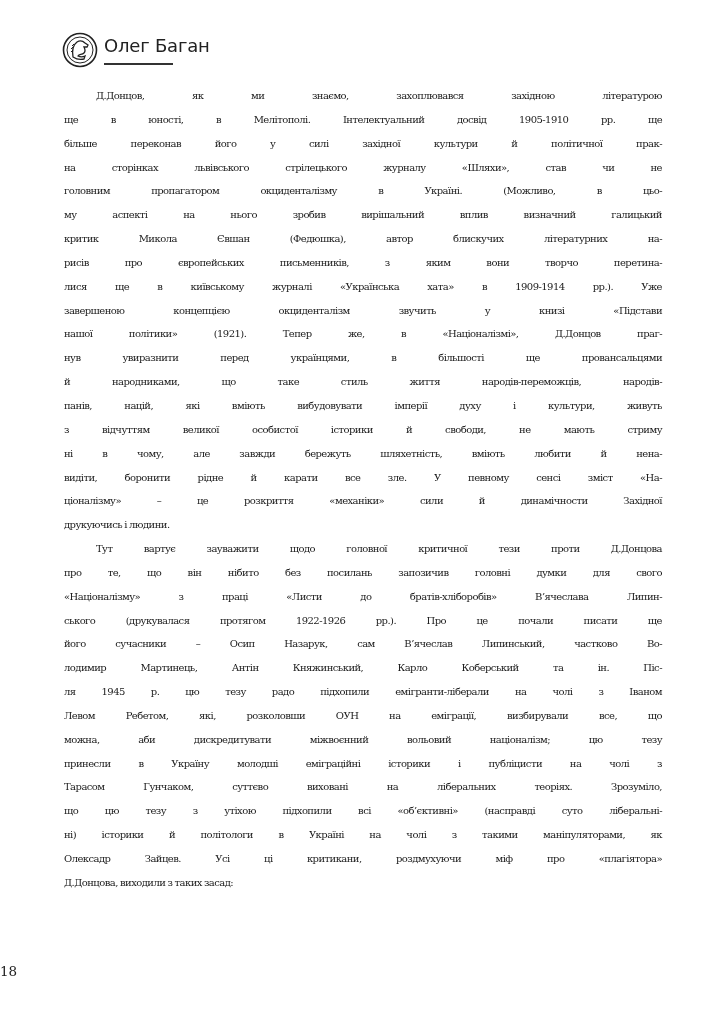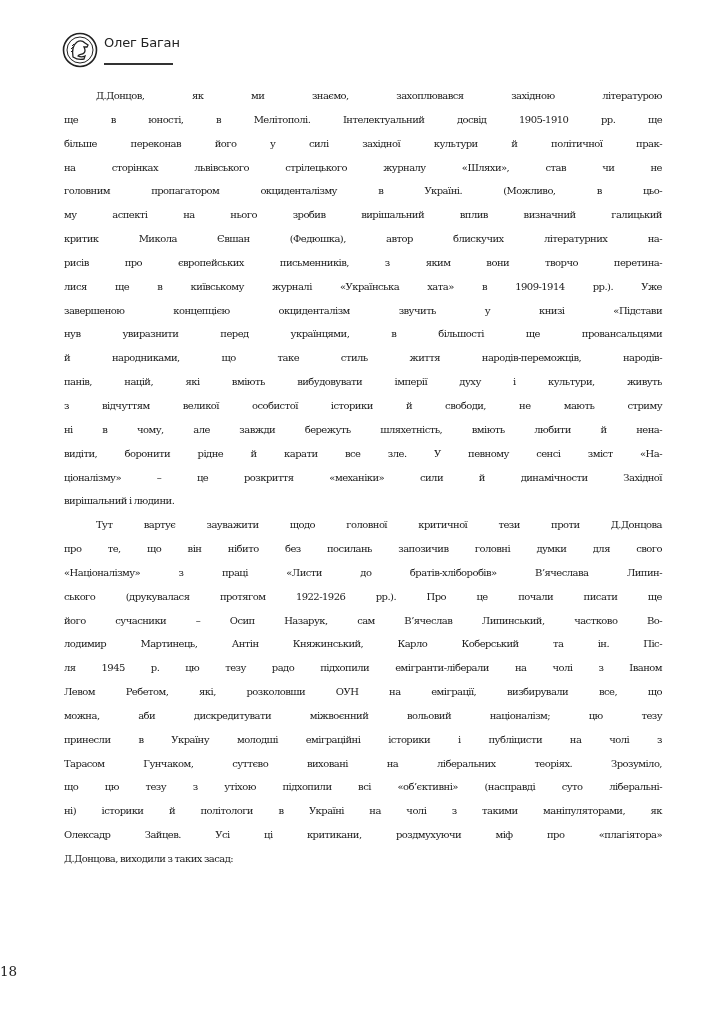--- a/index.html
+++ b/index.html
@@ -1,19 +1,19 @@
 <!DOCTYPE html>
 <html><head>
 <meta charset="utf-8">
 <style>
   html, body { margin: 0; padding: 0; background: #ffffff; }
   body { width: 721px; height: 1024px; position: relative; overflow: hidden; }
   .header { position: absolute; left: 62px; top: 30px; height: 40px; }
   .logo { position: absolute; left: 0; top: 2px; width: 36px; height: 36px; }
-  .author { position: absolute; left: 42px; top: 5px; font-family: "DejaVu Sans", sans-serif; font-size: 13px; color: #222; white-space: nowrap; letter-spacing: -0.2px; }
+  .author { position: absolute; left: 42px; top: 5px; font-family: "DejaVu Sans", sans-serif; font-size: 18px; color: #222; white-space: nowrap; letter-spacing: -0.2px; }
   .author-rule { position: absolute; left: 42px; top: 33px; width: 69px; height: 2px; background: #333; }
   .body-text { position: absolute; left: 64px; top: 84px; width: 598px; font-family: "DejaVu Serif", serif; font-size: 10px; line-height: 23.85px; color: #1a1a1a; letter-spacing: -0.55px; word-spacing: -0.5px; }
   .para { margin: 0; text-align: justify; text-indent: 32px; }
   .line { display: block; text-align: justify; text-align-last: justify; white-space: nowrap; }
   .line.last { text-align-last: left; }
   .line.indent { padding-left: 32px; }
   .para .line:first-child { }
   .page-num { position: absolute; left: 0; width: 721px; top: 963px; font-family: "DejaVu Serif", serif; font-size: 13.5px; color: #222; }
 </style>
 </head>
@@ -35,28 +35,29 @@
       <span class="line indent">Д.Донцов, як ми знаємо, захоплювався західною літературою</span>
       <span class="line">ще в юності, в Мелітополі. Інтелектуальний досвід 1905-1910 рр. ще</span>
       <span class="line">більше переконав його у силі західної культури й політичної прак-</span>
       <span class="line">на сторінках львівського стрілецького журналу «Шляхи», став чи не</span>
       <span class="line">головним пропагатором окциденталізму в Україні. (Можливо, в цьо-</span>
       <span class="line">му аспекті на нього зробив вирішальний вплив визначний галицький</span>
       <span class="line">критик Микола Євшан (Федюшка), автор блискучих літературних на-</span>
       <span class="line">рисів про європейських письменників, з яким вони творчо перетина-</span>
       <span class="line">лися ще в київському журналі «Українська хата» в 1909-1914 рр.). Уже</span>
       <span class="line">завершеною концепцією окциденталізм звучить у книзі «Підстави</span>
+      <span class="line">нашої політики» (1921). Тепер же, в «Націоналізмі», Д.Донцов праг-</span>
       <span class="line">нув увиразнити перед українцями, в більшості ще провансальцями</span>
       <span class="line">й народниками, що таке стиль життя народів-переможців, народів-</span>
       <span class="line">панів, націй, які вміють вибудовувати імперії духу і культури, живуть</span>
       <span class="line">з відчуттям великої особистої історики й свободи, не мають стриму</span>
       <span class="line">ні в чому, але завжди бережуть шляхетність, вміють любити й нена-</span>
       <span class="line">видіти, боронити рідне й карати все зле. У певному сенсі зміст «На-</span>
       <span class="line">ціоналізму» – це розкриття «механіки» сили й динамічности Західної</span>
-      <span class="line last">вирішальний і людини.</span>
+      <span class="line last">друкуючись і людини.</span>
     </p>
   <p class="para" id="p1" style="text-indent: 0px;">
       <span class="line indent">Тут вартує зауважити щодо головної критичної тези проти Д.Донцова</span>
       <span class="line">про те, що він нібито без посилань запозичив головні думки для свого</span>
       <span class="line">«Націоналізму» з праці «Листи до братів-хліборобів» В’ячеслава Липин-</span>
       <span class="line">ського (друкувалася протягом 1922-1926 рр.). Про це почали писати ще</span>
       <span class="line">його сучасники – Осип Назарук, сам В’ячеслав Липинський, частково Во-</span>
       <span class="line">лодимир Мартинець, Антін Княжинський, Карло Коберський та ін. Піс-</span>
       <span class="line">ля 1945 р. цю тезу радо підхопили емігранти-ліберали на чолі з Іваном</span>
       <span class="line">Левом Ребетом, які, розколовши ОУН на еміграції, визбирували все, що</span>

